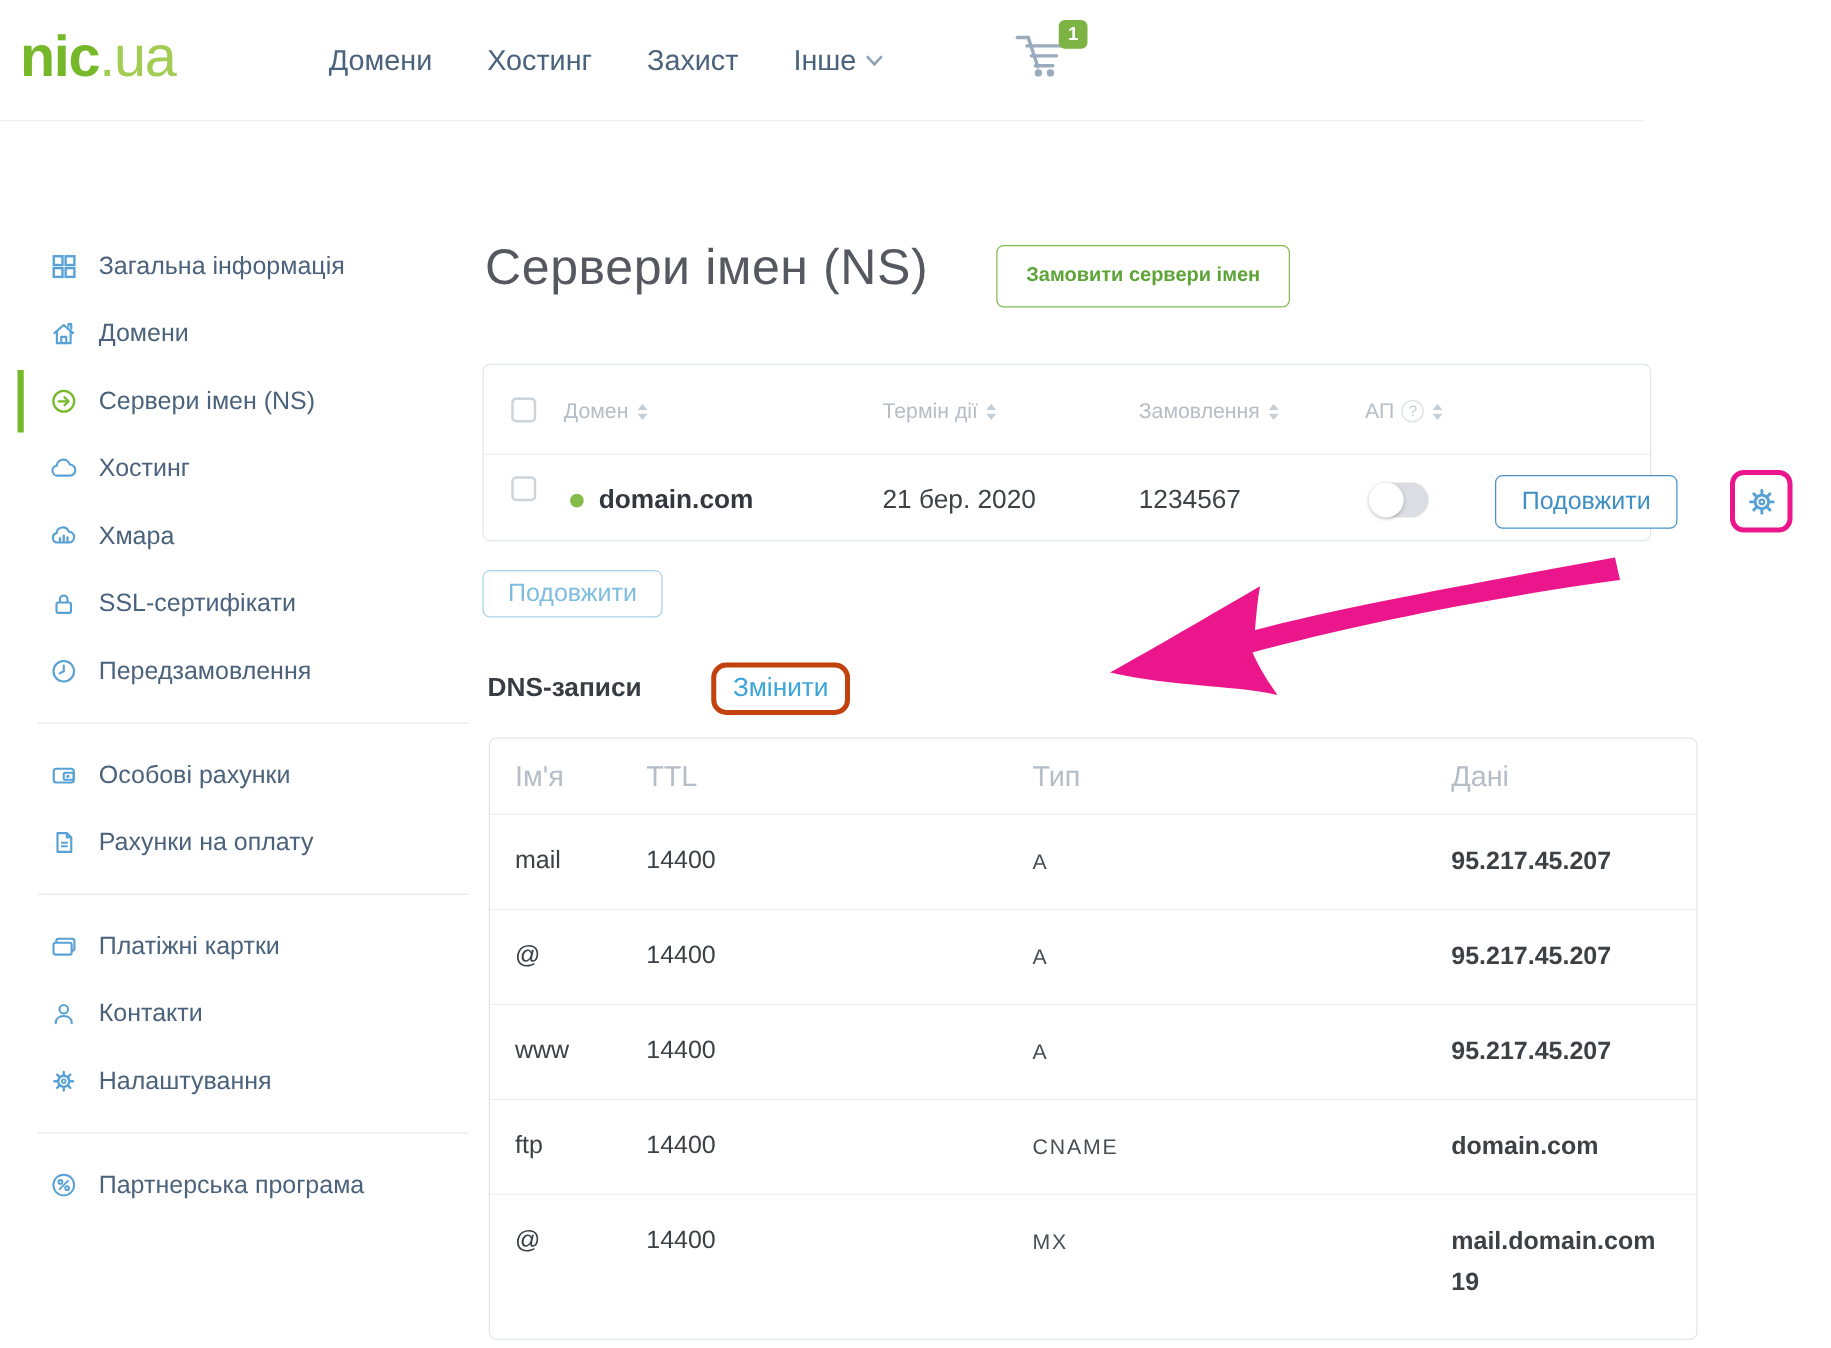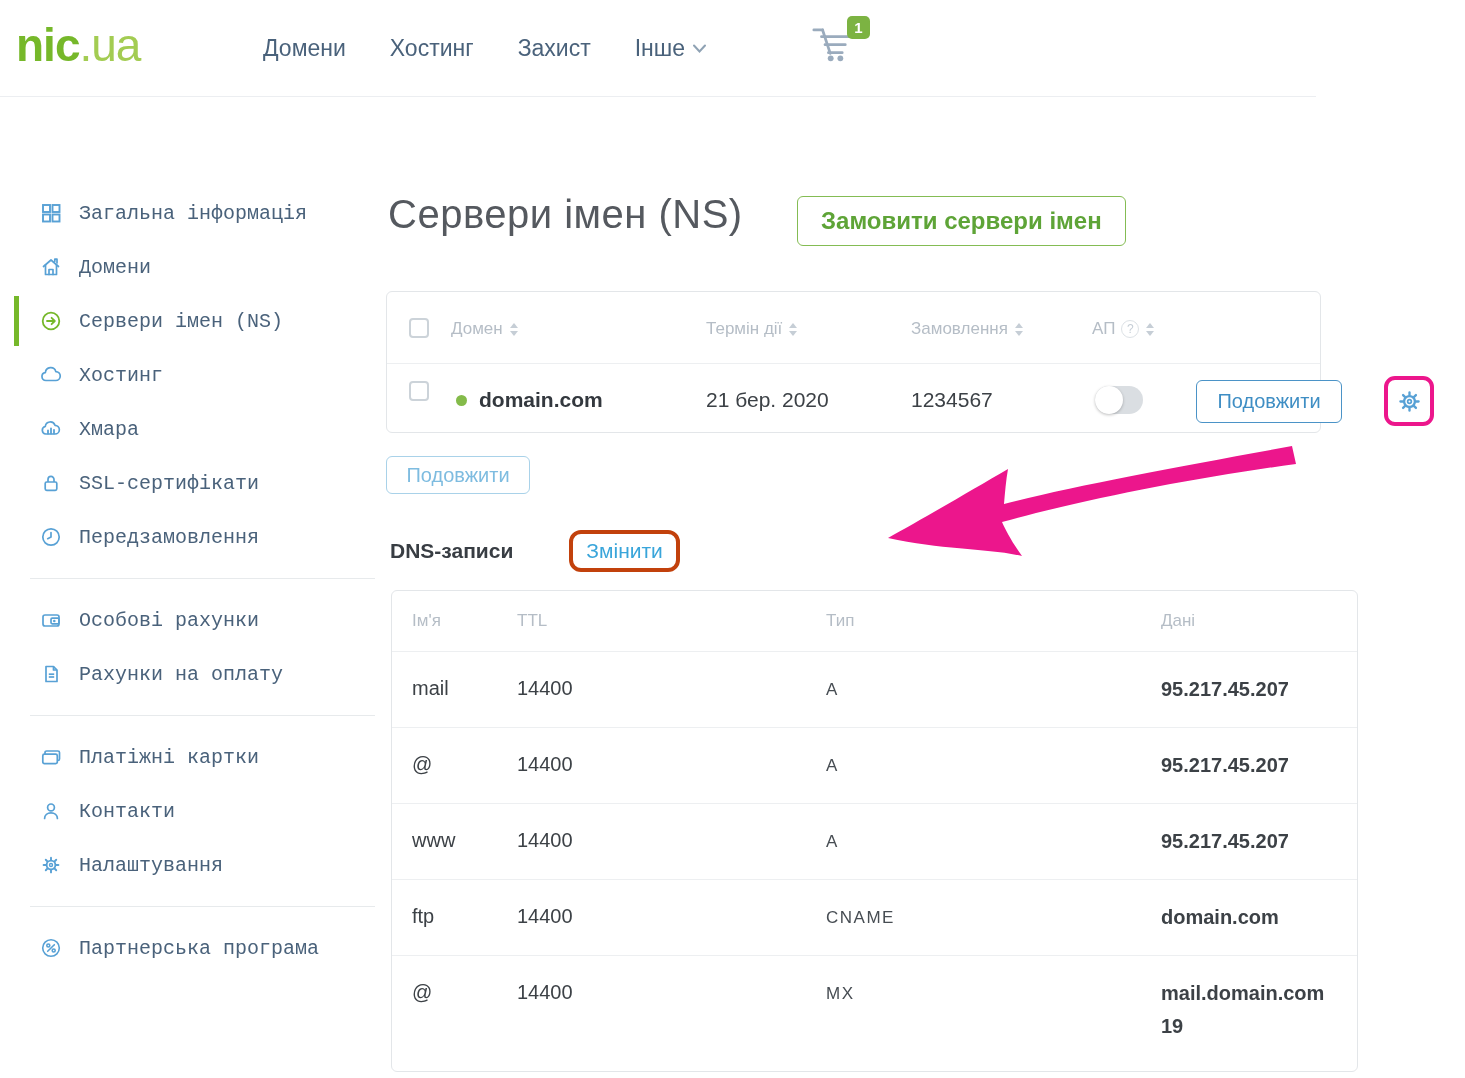--- a/index.html
+++ b/index.html
@@ -13,29 +13,29 @@
   .topbar { position:absolute; left:0; top:0; width:1316px; height:97px; border-bottom:1px solid #eceef1; background:#fff; }
   .logo { position:absolute; left:16px; top:18px; font-size:46px; font-weight:bold; letter-spacing:-1px; }
   .logo .p1 { color:#76b82a; }
   .logo .p2 { color:#a3cc52; font-weight:normal; }
   .nav { position:absolute; left:263px; top:0; height:97px; display:flex; align-items:center; gap:44px; }
   .nav-item { font-size:23px; color:#4a627b; cursor:pointer; display:flex; align-items:center; gap:8px; }
   .chev { width:13px; height:9px; }
   .cart { position:absolute; left:810px; top:22px; width:52px; height:52px; cursor:pointer; }
   .cart-badge { position:absolute; right:-8px; top:-6px; width:23px; height:23px; background:#7cb342; border-radius:5px; color:#fff; font-size:15px; font-weight:bold; display:flex; align-items:center; justify-content:center; }
   
-  .sidebar { position:absolute; left:40px; top:186px; width:335px;font-family:Liberation Mono, monospace; }
+  .sidebar { position:absolute; left:40px; top:186px; width:335px; }
   .side-item { position:relative; height:54px; display:flex; align-items:center; gap:17px; cursor:pointer; }
   .side-item .lbl { font-size:20px; color:#4a627b; }
   .side-item.active::before { content:""; position:absolute; left:-26px; top:2px; width:5px; height:50px; background:#76b82a; }
   .side-div { height:1px; background:#e7eaec; margin:14px 0 14px -10px; width:345px; }
   .icn { width:22px; height:22px; flex:0 0 22px; }
   
   .page-title { position:absolute; left:388px; top:192px; font-size:40px; font-weight:300; color:#55595f; letter-spacing:0.5px; }
-  .btn-order { position:absolute; left:797px; top:196px; height:50px; padding:0 23px; background:#fff; border:1.5px solid #84bc53; border-radius:6px; color:#5ea437; font-size:24px; font-weight:bold; display:flex; align-items:center; cursor:pointer; }
+  .btn-order { position:absolute; left:797px; top:196px; height:50px; padding:0 23px; background:#fff; border:1.5px solid #84bc53; border-radius:6px; color:#5ea437; font-size:16px; font-weight:bold; display:flex; align-items:center; cursor:pointer; }
   
   .ns-card { position:absolute; left:386px; top:291px; width:935px; height:142px; border:1px solid #e3e6e9; border-radius:6px; background:#fff; }
   .ns-card .hdiv { position:absolute; left:0; top:71px; width:100%; height:1px; background:#edeff1; }
   .col-label { position:absolute; top:27px; font-size:17px; color:#b5bdc6; display:flex; align-items:center; cursor:pointer; }
   .sort { display:inline-flex; flex-direction:column; gap:3px; margin-left:7px; }
   .sort i { width:0; height:0; border-left:4px solid transparent; border-right:4px solid transparent; }
   .sort .u { border-bottom:5px solid #c6ced6; }
   .sort .d { border-top:5px solid #c6ced6; }
   .help { width:18px; height:18px; border:1.5px solid #dde2e6; border-radius:50%; color:#c6ced6; font-size:12px; display:flex; align-items:center; justify-content:center; margin-left:6px; cursor:pointer; }
   .cbx { position:absolute; width:20px; height:20px; border:2px solid #ccd3d9; border-radius:4px; background:#fff; cursor:pointer; }
@@ -49,21 +49,21 @@
   .btn-renew-muted { position:absolute; left:386px; top:456px; width:144px; height:38px; background:#fff; border:1.5px solid #a9d2e9; border-radius:6px; color:#7ebce0; font-size:20px; display:flex; align-items:center; justify-content:center; cursor:pointer; }
   
   .dns-head { position:absolute; left:390px; top:524px; height:54px; display:flex; align-items:center; gap:24px; }
   .dns-title { font-size:21px; font-weight:bold; color:#383d43; }
   .edit-hl { border:4px solid #c2410c; border-radius:12px; padding:5px 13px;margin-left:32px; }
   .edit-link { font-size:21px; color:#39a5da; cursor:pointer; }
   .arrow-svg { position:absolute; left:872px; top:438px; pointer-events:none; }
   
   .dns-card { position:absolute; left:391px; top:590px; width:967px; border:1px solid #e3e6e9; border-radius:6px; background:#fff; overflow:hidden; }
   .dns-hrow { height:60px; display:grid; grid-template-columns:105px 309px 335px 1fr; align-items:center; padding-left:20px; }
-  .dns-hrow span { font-size:17px; color:#b5bdc6; }
+  .dns-hrow span { font-size:23px; color:#b5bdc6; }
   .dns-row { display:grid; grid-template-columns:105px 309px 335px 1fr; align-items:start; border-top:1px solid #edeff1; padding:21px 0 21px 20px; min-height:72px; }
   .dns-row .c { font-size:20px; color:#3c4146; line-height:30px; }
   .dns-type { font-size:17px !important; letter-spacing:1.5px; color:#474d53 !important; padding-top:2px; }
   .dns-data { max-width:180px; line-height:33px !important;font-weight:bold; }
   .dns-row.tall { padding-bottom:28px; }
 </style>
 </head>
 <body>
 
 <div class="topbar">

